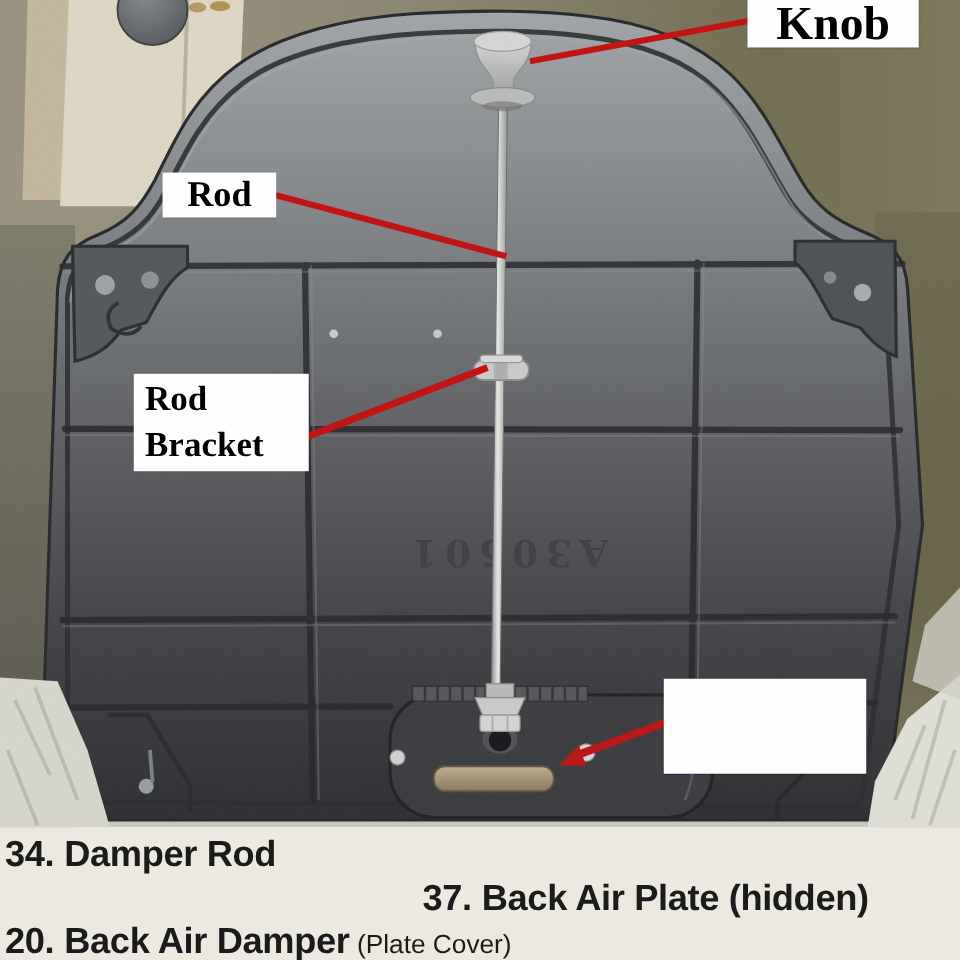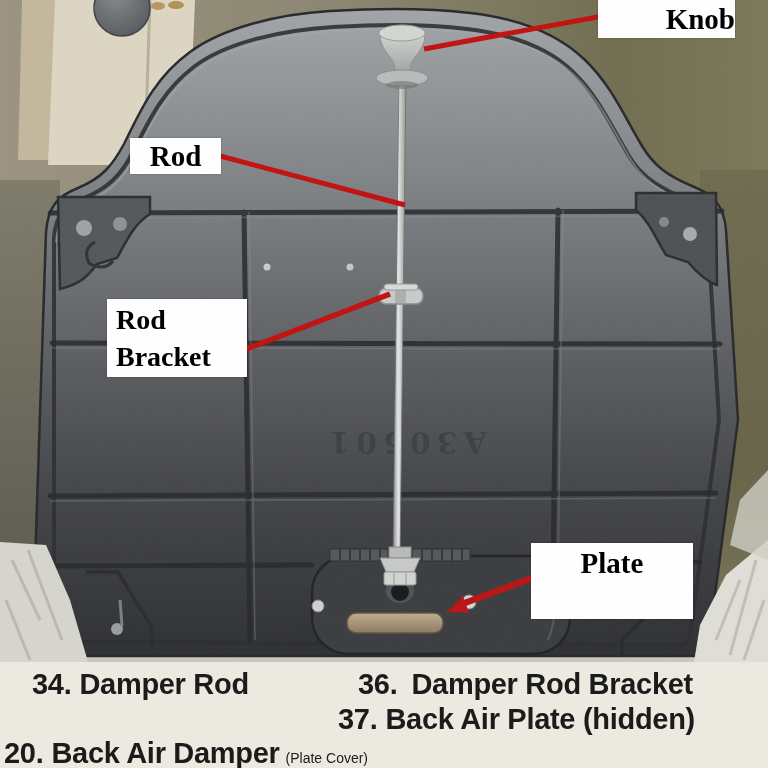--- a/index.html
+++ b/index.html
@@ -3,40 +3,40 @@
 <meta charset="utf-8">
 <style>
   html,body{margin:0;padding:0;background:#ffffff;}
   #stage{position:relative;width:768px;height:768px;overflow:hidden;
          font-family:"Liberation Sans",sans-serif;}
   #photo{position:absolute;left:0;top:0;width:768px;height:662px;}
   
   .callout{position:absolute;background:#fefefe;color:#000;
            font-family:"Liberation Serif",serif;font-weight:700;
            box-shadow:0 0 2px rgba(0,0,0,.25);}
-  #knob-label{left:598px;top:0;width:137px;height:38px;font-size:29px;
-              line-height:38px;text-align:right;}
+  #knob-label{left:598px;top:0;width:137px;height:38px;font-size:38px;
+              line-height:38px;text-align:center;}
   #rod-label{left:130px;top:138px;width:91px;height:36px;font-size:29px;
              line-height:36px;text-align:center;}
   #rod-bracket-label{left:107px;top:299px;width:140px;height:78px;font-size:28px;
                      line-height:37px;padding-left:9px;box-sizing:border-box;
                      padding-top:2px;}
   #plate-cover-label{left:531px;top:543px;width:162px;height:76px;font-size:29px;
                      line-height:36px;text-align:center;padding-top:2px;
                      box-sizing:border-box;}
   
   #legend{position:absolute;left:0;top:662px;width:768px;height:106px;
           background:#ebe9e0;color:#1b1b1b;}
   .legend-item{position:absolute;white-space:nowrap;font-size:29px;
                font-weight:700;letter-spacing:-0.3px;}
   .legend-item .num{display:inline-block;margin-right:8px;}
   .legend-item.wide-gap .num{margin-right:14px;}
-  .legend-item .note{font-size:14px;font-weight:400;margin-left:6px;
+  .legend-item .note{font-size:21px;font-weight:400;margin-left:6px;
                      letter-spacing:0;}
-  #legend-34{left:4px;top:6px;margin-left:28px;}
+  #legend-34{left:4px;top:6px;}
   #legend-35{left:4px;top:41px;}
   #legend-20{left:4px;top:75px;}
   #legend-36{left:358px;top:6px;}
   #legend-37{left:338px;top:41px;}
 </style>
 </head>
 <body>
 
 <div id="stage">
 
@@ -254,31 +254,27 @@
   <div class="callout" id="knob-label">Knob</div>
 
   <div class="callout" id="rod-label">Rod</div>
 
   <div class="callout" id="rod-bracket-label">
     <div>Rod</div>
     <div>Bracket</div>
   </div>
 
   <div class="callout" id="plate-cover-label">
-    <div>Plate</div>
   </div>
 
   <div id="legend">
     <div class="legend-item" id="legend-34">
       <span class="num">34.</span><span class="txt">Damper Rod</span>
     </div>
     <div class="legend-item" id="legend-20">
       <span class="num">20.</span><span class="txt">Back Air Damper</span><span class="note">(Plate Cover)</span>
     </div>
-    <div class="legend-item wide-gap" id="legend-36">
-      <span class="num">36.</span><span class="txt">Damper Rod Bracket</span>
-    </div>
     <div class="legend-item" id="legend-37">
       <span class="num">37.</span><span class="txt">Back Air Plate (hidden)</span>
     </div>
   </div>
 
 </div>
 
 </body></html>

